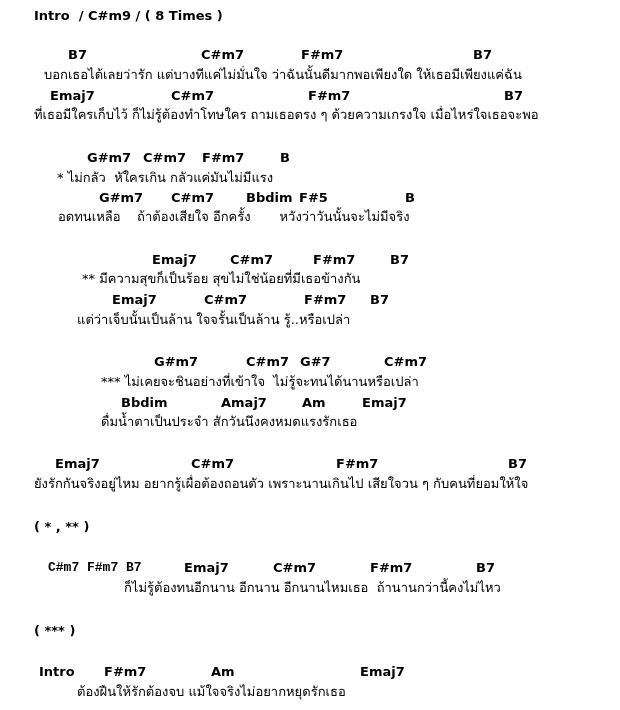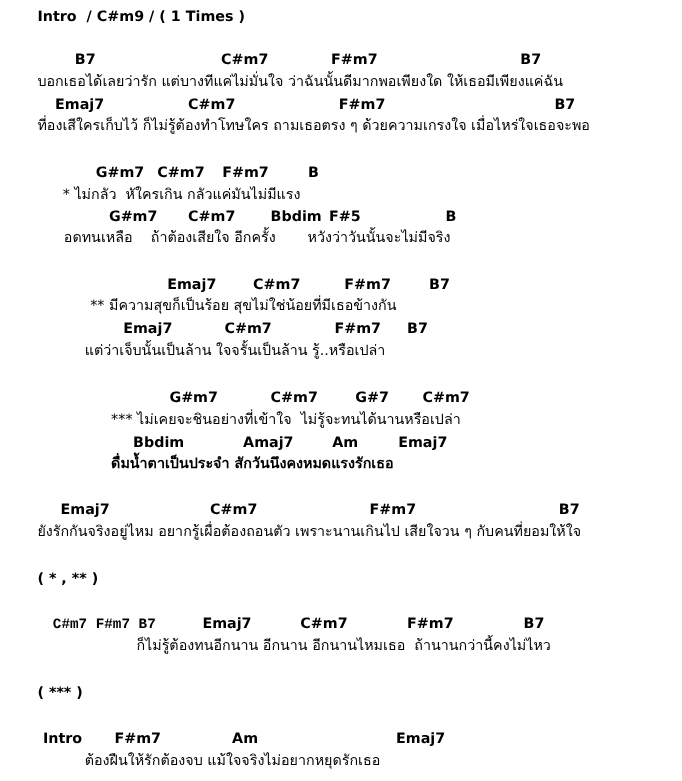--- a/index.html
+++ b/index.html
@@ -7,41 +7,41 @@
            font-family: "DejaVu Sans", sans-serif; color: #000000; }
     .ln { position: absolute; white-space: pre; font-size: 13px; line-height: 16px; }
     .chord { font-weight: bold; font-size: 13px; }
     .lyric { font-weight: normal; font-size: 13px; }
     .hdr { font-weight: bold; font-size: 13px; }
     .c { position: absolute; white-space: pre; }
   </style>
 </head>
 <body>
 
-<div class="ln hdr" style="left:34px; top:8px;">Intro  / C#m9 / ( 1 Times )</div>
+<div class="ln hdr" style="left:34px; top:8px;">Intro  / C#m9 / ( 8 Times )</div>
 
 <div class="ln chord" style="left:0; top:47px; width:620px;"><span class="c" style="left: 68px;">B7</span><span class="c" style="left: 201px;">C#m7</span><span class="c" style="left: 301px;">F#m7</span><span class="c" style="left: 473px;">B7</span></div>
-<div class="ln lyric" style="left:34px; top:67px;">บอกเธอได้เลยว่ารัก แต่บางทีแค่ไม่มั่นใจ ว่าฉันนั้นดีมากพอเพียงใด ให้เธอมีเพียงแค่ฉัน</div>
+<div class="ln lyric" style="left:44px; top:67px;">บอกเธอได้เลยว่ารัก แต่บางทีแค่ไม่มั่นใจ ว่าฉันนั้นดีมากพอเพียงใด ให้เธอมีเพียงแค่ฉัน</div>
 <div class="ln chord" style="left:0; top:88px; width:620px;"><span class="c" style="left: 50px;">Emaj7</span><span class="c" style="left: 171px;">C#m7</span><span class="c" style="left: 308px;">F#m7</span><span class="c" style="left: 504px;">B7</span></div>
-<div class="ln lyric" style="left:34px; top:107px;">ที่องเสีใครเก็บไว้ ก็ไม่รู้ต้องทำโทษใคร ถามเธอตรง ๆ ด้วยความเกรงใจ เมื่อไหร่ใจเธอจะพอ</div>
+<div class="ln lyric" style="left:34px; top:107px;">ที่เธอมีใครเก็บไว้ ก็ไม่รู้ต้องทำโทษใคร ถามเธอตรง ๆ ด้วยความเกรงใจ เมื่อไหร่ใจเธอจะพอ</div>
 
 <div class="ln chord" style="left:0; top:150px; width:620px;"><span class="c" style="left: 87px;">G#m7</span><span class="c" style="left: 143px;">C#m7</span><span class="c" style="left: 202px;">F#m7</span><span class="c" style="left: 280px;">B</span></div>
 <div class="ln lyric" style="left:57px; top:170px;">* ไม่กลัว  หัใครเกิน กลัวแค่มันไม่มีแรง</div>
 <div class="ln chord" style="left:0; top:190px; width:620px;"><span class="c" style="left: 99px;">G#m7</span><span class="c" style="left: 171px;">C#m7</span><span class="c" style="left: 246px;">Bbdim</span><span class="c" style="left: 299px;">F#5</span><span class="c" style="left: 405px;">B</span></div>
 <div class="ln lyric" style="left:58px; top:209px;">อดทนเหลือ    ถ้าต้องเสียใจ อีกครั้ง       หวังว่าวันนั้นจะไม่มีจริง</div>
 
 <div class="ln chord" style="left:0; top:252px; width:620px;"><span class="c" style="left: 152px;">Emaj7</span><span class="c" style="left: 230px;">C#m7</span><span class="c" style="left: 313px;">F#m7</span><span class="c" style="left: 390px;">B7</span></div>
 <div class="ln lyric" style="left:82px; top:271px;">** มีความสุขก็เป็นร้อย สุขไม่ใช่น้อยที่มีเธอข้างกัน</div>
 <div class="ln chord" style="left:0; top:292px; width:620px;"><span class="c" style="left: 112px;">Emaj7</span><span class="c" style="left: 204px;">C#m7</span><span class="c" style="left: 304px;">F#m7</span><span class="c" style="left: 370px;">B7</span></div>
 <div class="ln lyric" style="left:77px; top:312px;">แต่ว่าเจ็บนั้นเป็นล้าน ใจจรั้นเป็นล้าน รู้..หรือเปล่า</div>
 
-<div class="ln chord" style="left:0; top:354px; width:620px;"><span class="c" style="left: 154px;">G#m7</span><span class="c" style="left: 246px;">C#m7</span><span class="c" style="left: 323px;">G#7</span><span class="c" style="left: 384px;">C#m7</span></div>
+<div class="ln chord" style="left:0; top:354px; width:620px;"><span class="c" style="left: 154px;">G#m7</span><span class="c" style="left: 246px;">C#m7</span><span class="c" style="left: 300px;">G#7</span><span class="c" style="left: 384px;">C#m7</span></div>
 <div class="ln lyric" style="left:101px; top:374px;">*** ไม่เคยจะชินอย่างที่เข้าใจ  ไม่รู้จะทนได้นานหรือเปล่า</div>
 <div class="ln chord" style="left:0; top:395px; width:620px;"><span class="c" style="left: 121px;">Bbdim</span><span class="c" style="left: 221px;">Amaj7</span><span class="c" style="left: 302px;">Am</span><span class="c" style="left: 362px;">Emaj7</span></div>
-<div class="ln lyric" style="left:101px; top:414px;font-weight:bold;">ดื่มน้ำตาเป็นประจำ สักวันนึงคงหมดแรงรักเธอ</div>
+<div class="ln lyric" style="left:101px; top:414px;">ดื่มน้ำตาเป็นประจำ สักวันนึงคงหมดแรงรักเธอ</div>
 
 <div class="ln chord" style="left:0; top:456px; width:620px;"><span class="c" style="left: 55px;">Emaj7</span><span class="c" style="left: 191px;">C#m7</span><span class="c" style="left: 336px;">F#m7</span><span class="c" style="left: 508px;">B7</span></div>
 <div class="ln lyric" style="left:34px; top:476px;">ยังรักกันจริงอยู่ไหม อยากรู้เผื่อต้องถอนตัว เพราะนานเกินไป เสียใจวน ๆ กับคนที่ยอมให้ใจ</div>
 
 <div class="ln hdr" style="left:34px; top:519px;">( * , ** )</div>
 
 <div class="ln chord" style="left:0; top:560px; width:620px;"><span class="c" style="left: 48px; font-family: Liberation Mono, monospace;">C#m7 F#m7 B7</span><span class="c" style="left: 184px;">Emaj7</span><span class="c" style="left: 273px;">C#m7</span><span class="c" style="left: 370px;">F#m7</span><span class="c" style="left: 476px;">B7</span></div>
 <div class="ln lyric" style="left:124px; top:580px;">ก็ไม่รู้ต้องทนอีกนาน อีกนาน อีกนานไหมเธอ  ถ้านานกว่านี้คงไม่ไหว</div>
 
 <div class="ln hdr" style="left:34px; top:623px;">( *** )</div>

